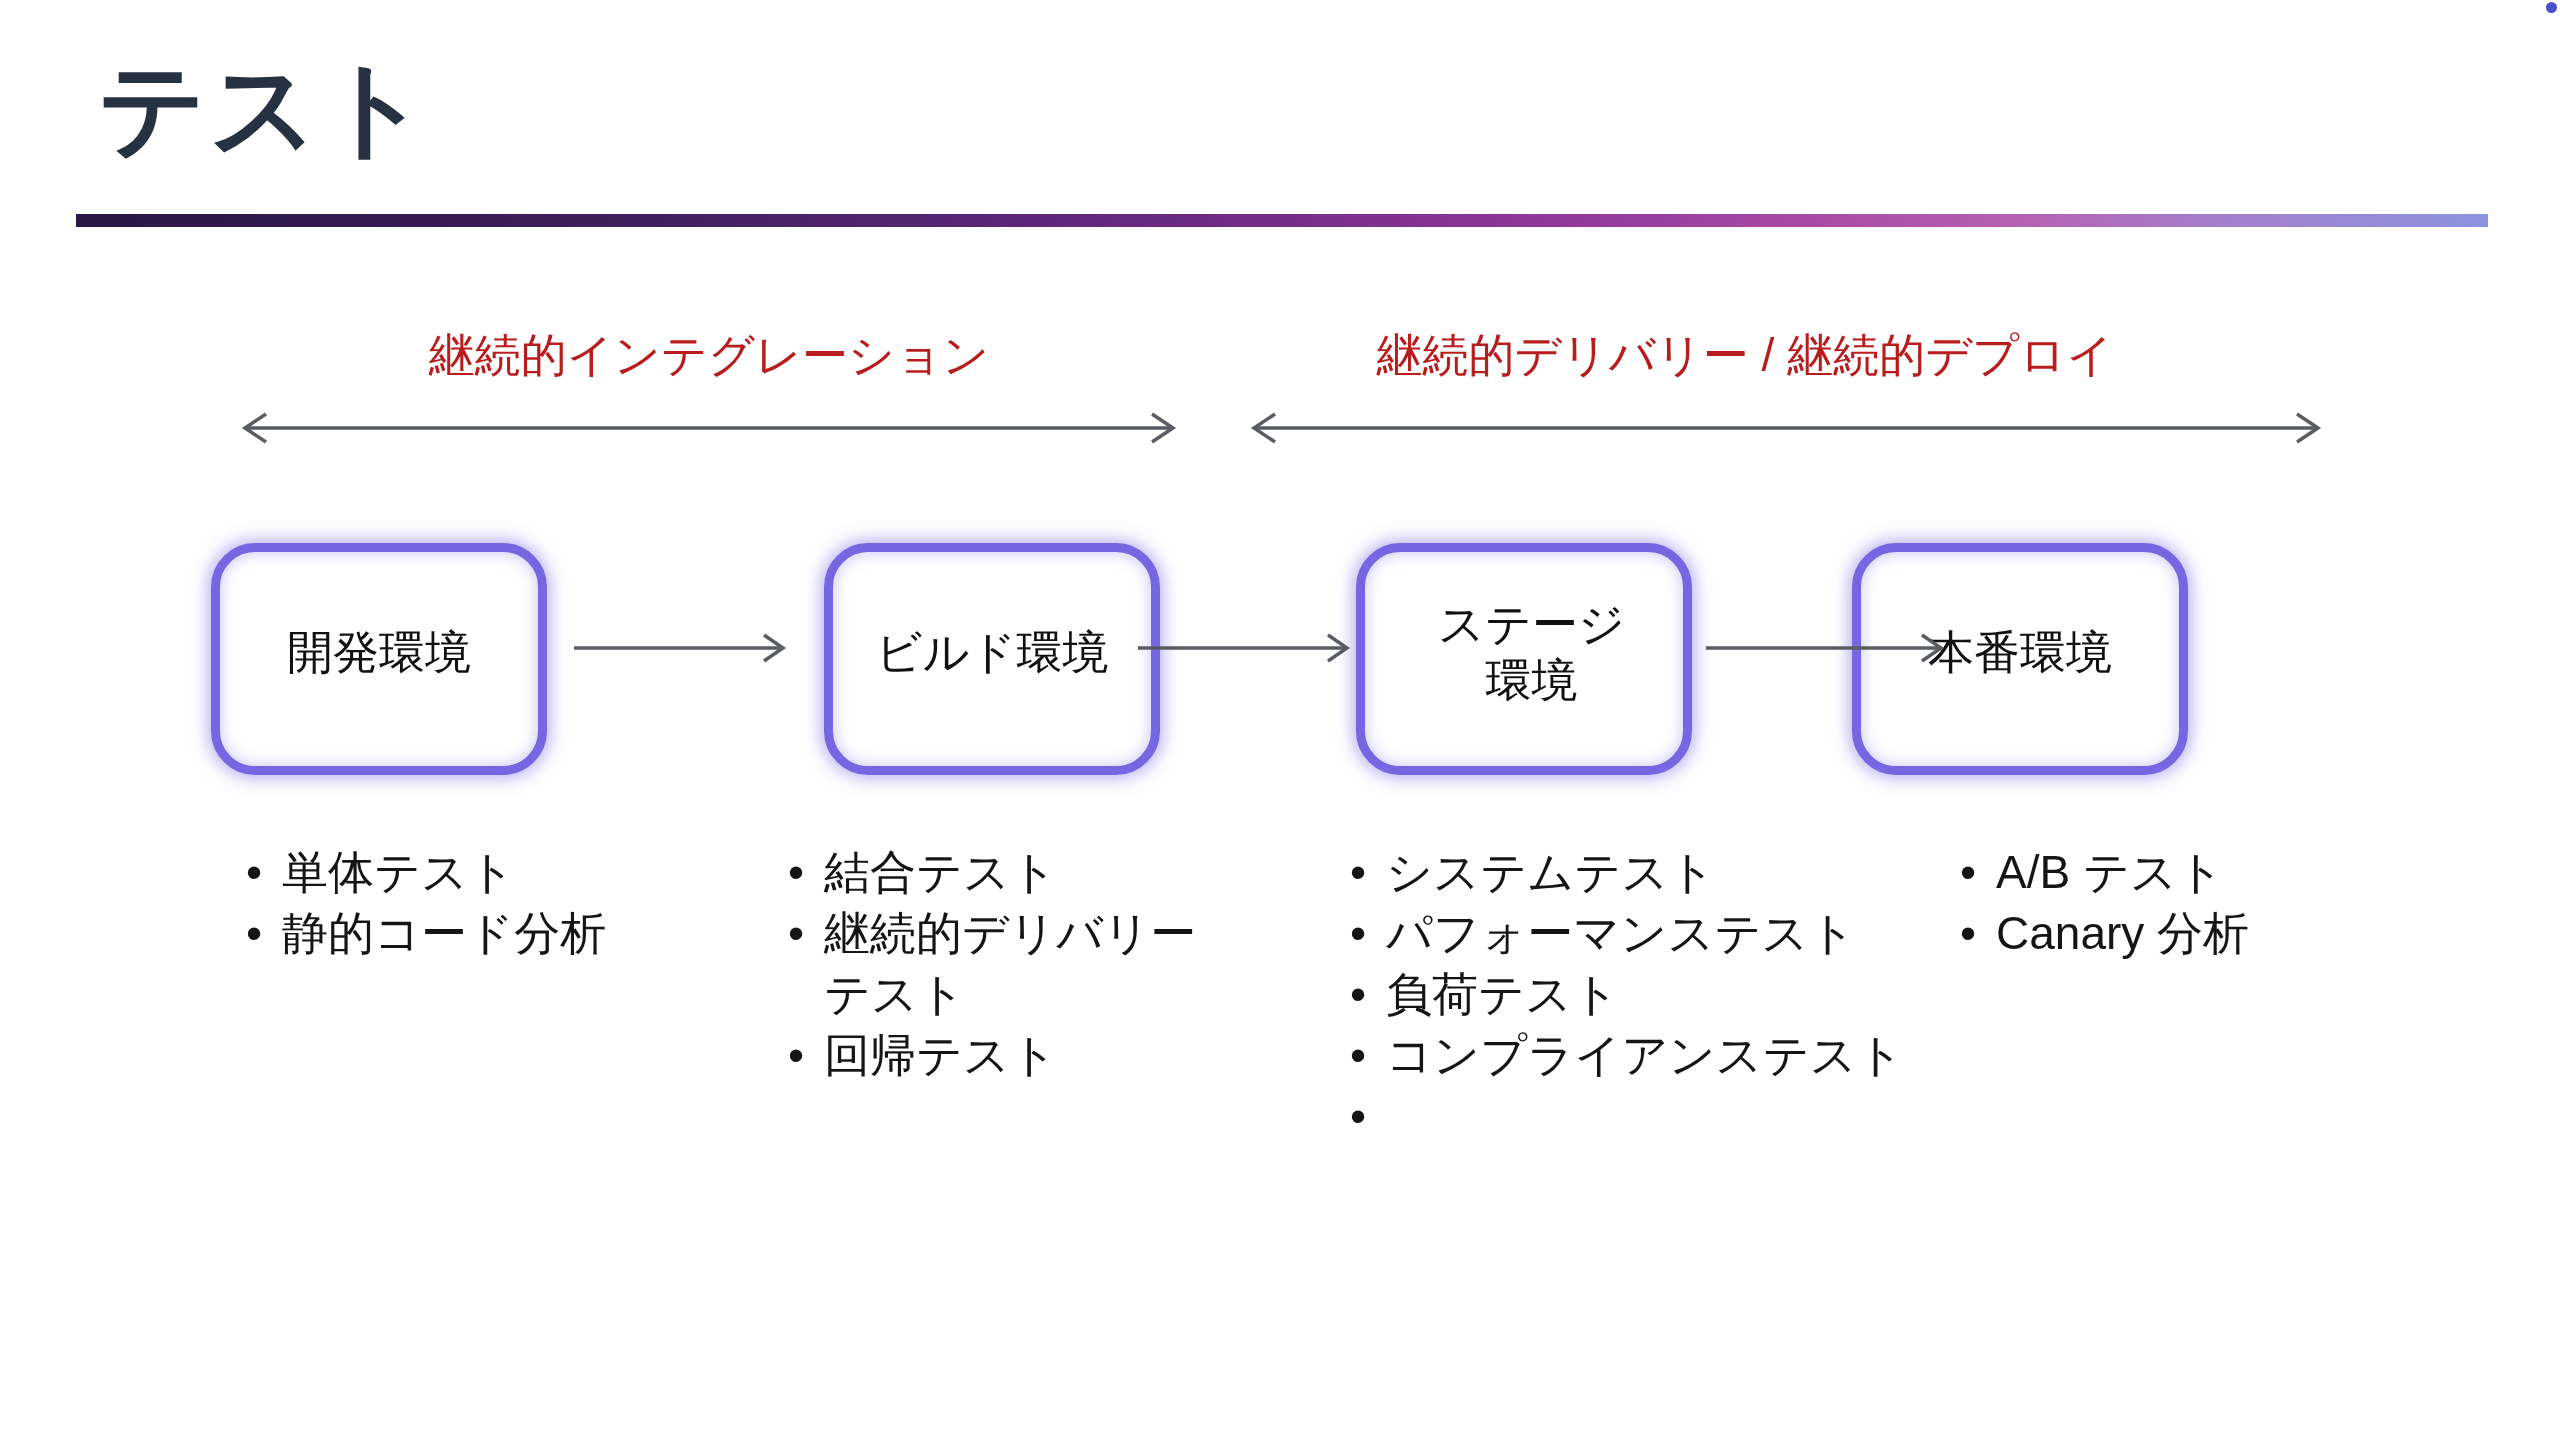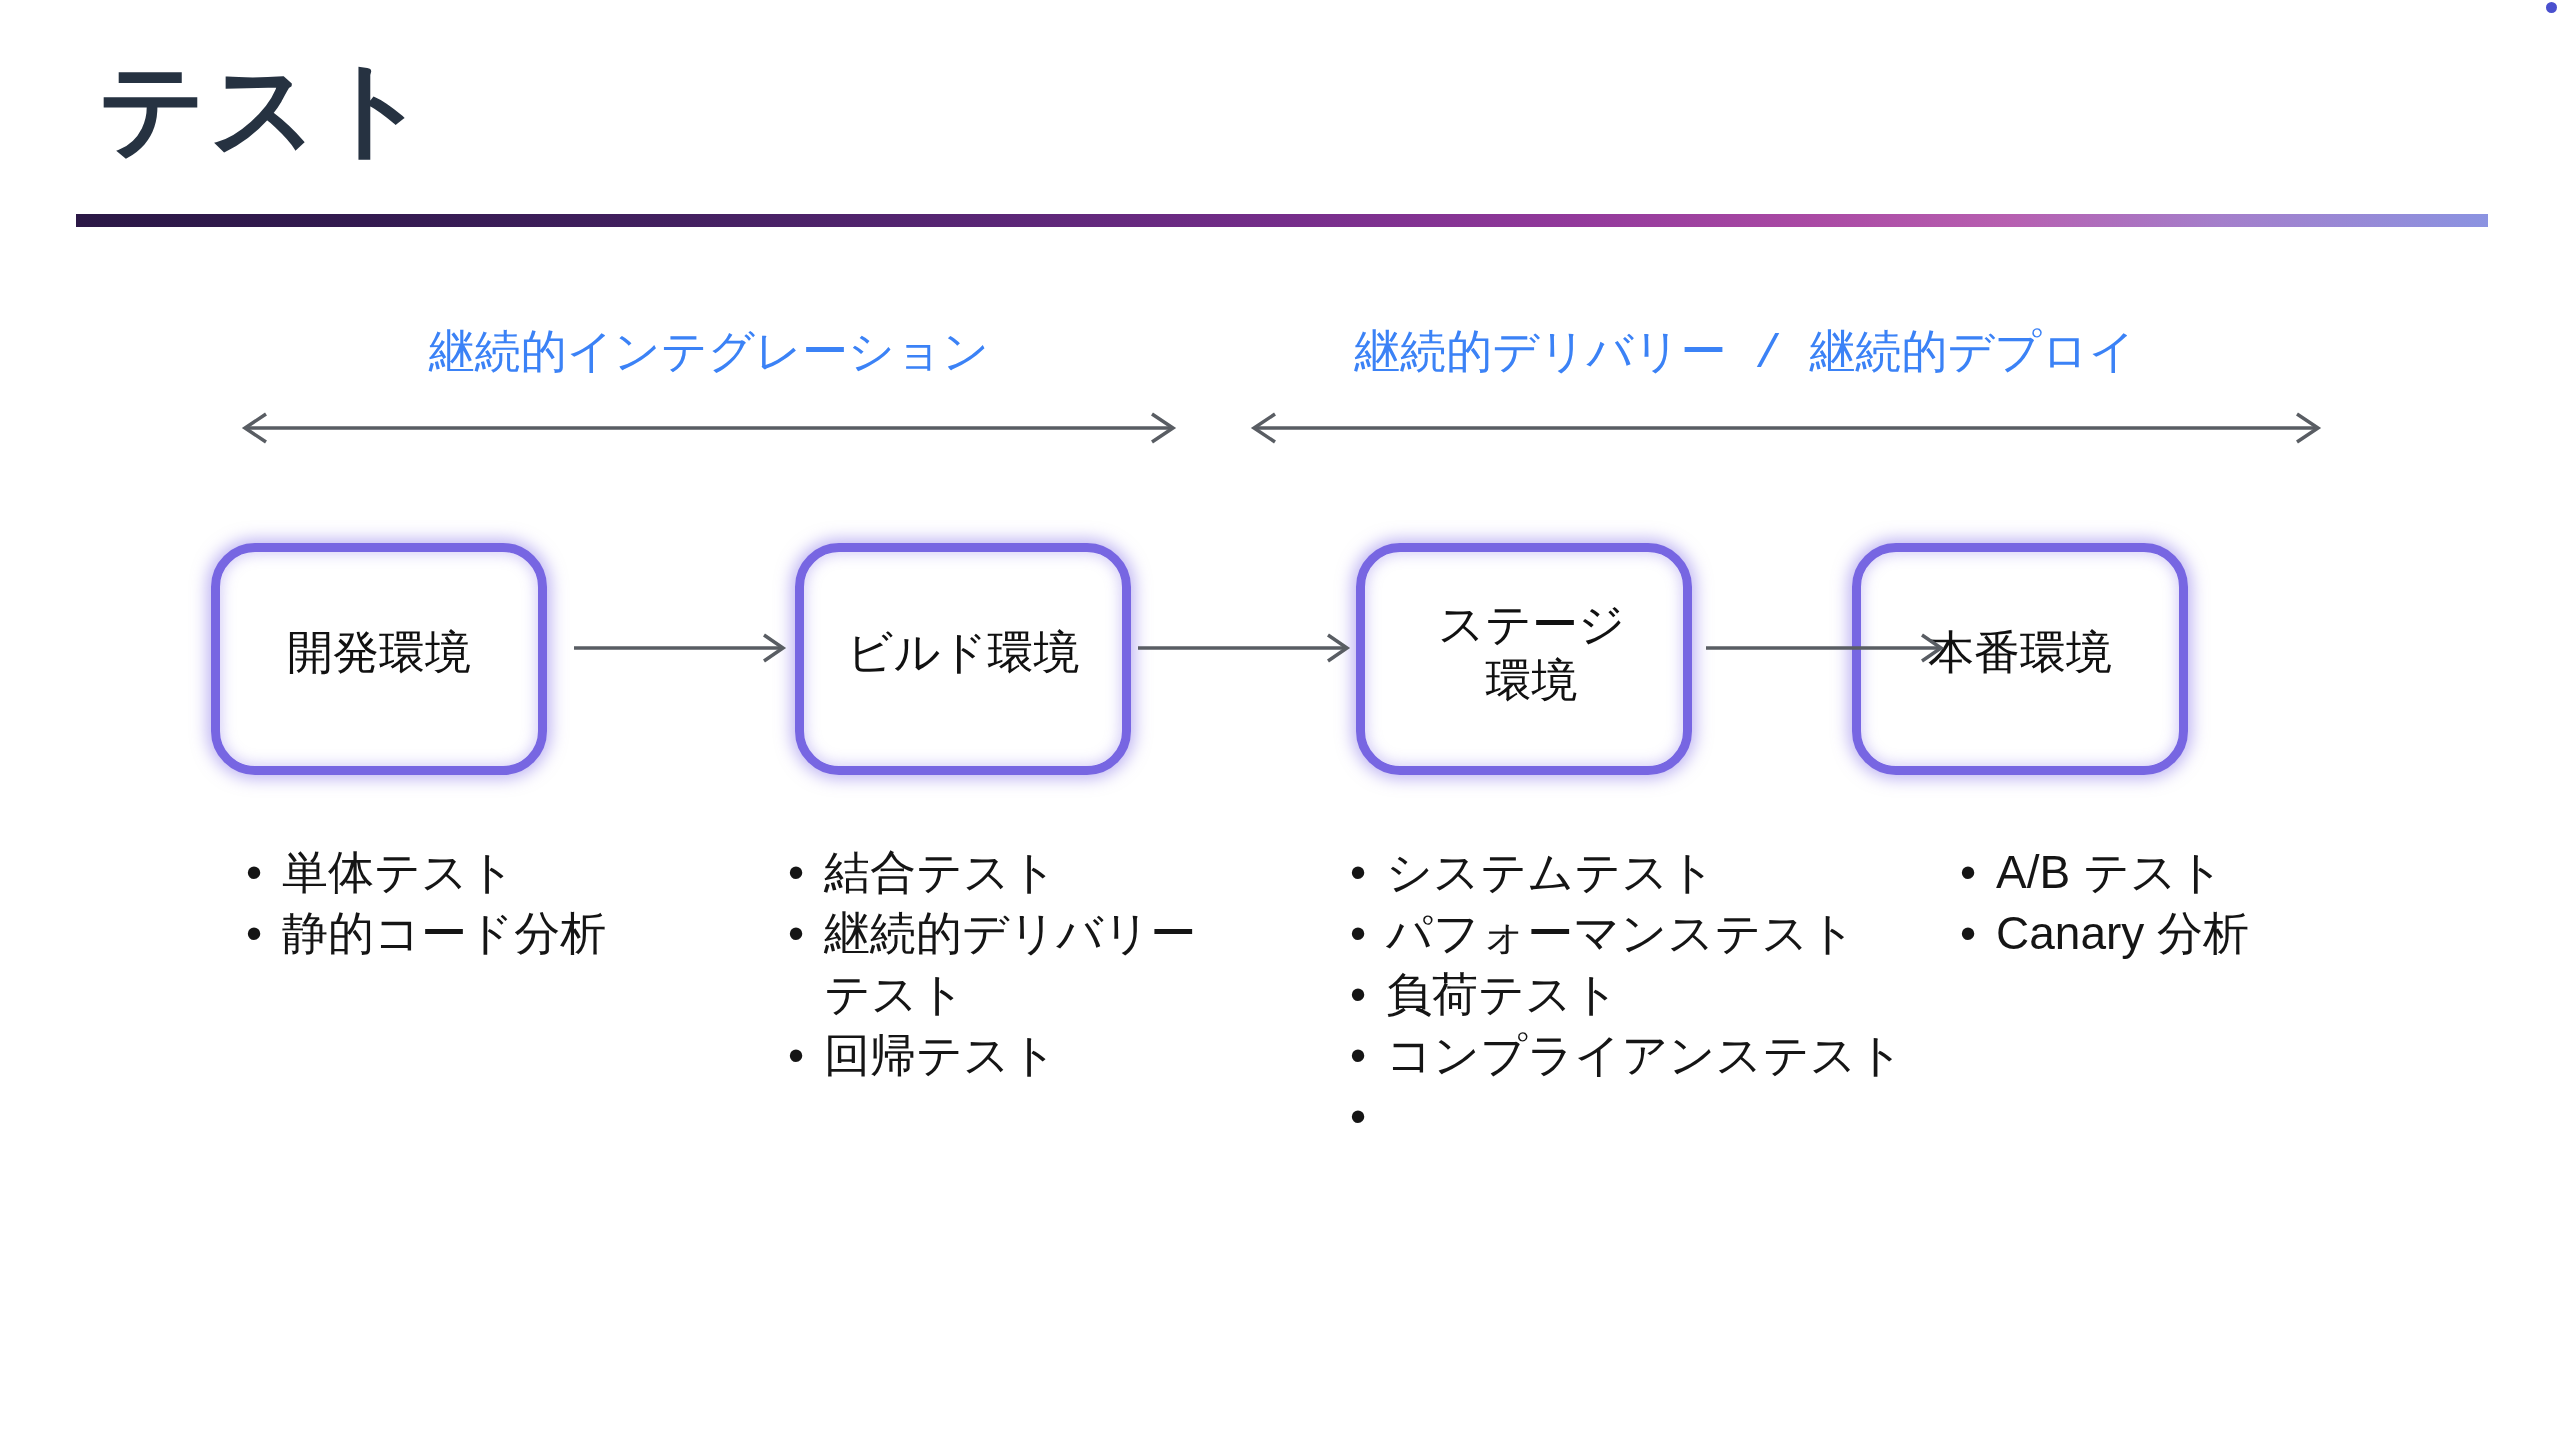--- a/index.html
+++ b/index.html
@@ -27,22 +27,22 @@
       #a47fcb 89%, #8b93e1 100%);
   }
   .accent-dot{
     position:absolute;left:2546px;top:2px;
     width:11px;height:11px;border-radius:50%;
     background:#4a50ce;
   }
   
   .phase-label{
     position:absolute;top:326px;
-    font-size:46px;color:#3b82f6;
-    text-align:center;line-height:1.3;font-family:Liberation Mono, monospace;
+    font-size:46px;color:#b91c1c;
+    text-align:center;line-height:1.3;
   }
   .phase-label.ci{left:238px;width:942px;}
   .phase-label.cd{left:1206px;width:1078px;}
   .span-arrow{position:absolute;top:408px;height:40px;}
   .span-arrow.ci{left:238px;width:942px;}
   .span-arrow.cd{left:1247px;width:1078px;}
   
   .stage-box{
     position:absolute;top:543px;
     width:336px;height:232px;
@@ -53,21 +53,21 @@
     box-shadow:0 0 16px 4px rgba(128,108,232,0.50),
                inset 0 0 14px 2px rgba(128,108,232,0.35);
     display:flex;align-items:center;justify-content:center;
   }
   .stage-box .stage-label{
     font-size:46px;line-height:56px;color:#111;
     text-align:center;white-space:pre-line;
     padding-bottom:14px;
   }
   .stage-box.dev{left:211px;}
-  .stage-box.build{left:795px;}
+  .stage-box.build{left:824px;}
   .stage-box.staging{left:1356px;padding-left:15px;}
   .stage-box.prod{left:1852px;}
   
   .flow-arrow{position:absolute;top:631px;height:34px;}
   .flow-arrow.a1{left:574px;width:214px;}
   .flow-arrow.a2{left:1138px;width:214px;}
   .flow-arrow.a3{left:1706px;width:240px;}
   
   .test-list{
     position:absolute;top:842px;

